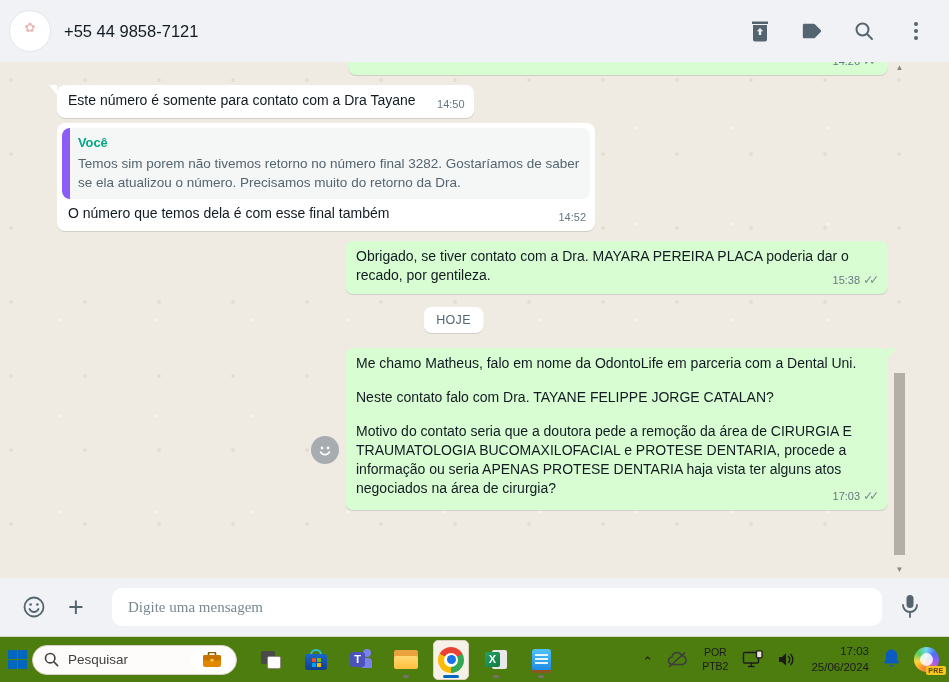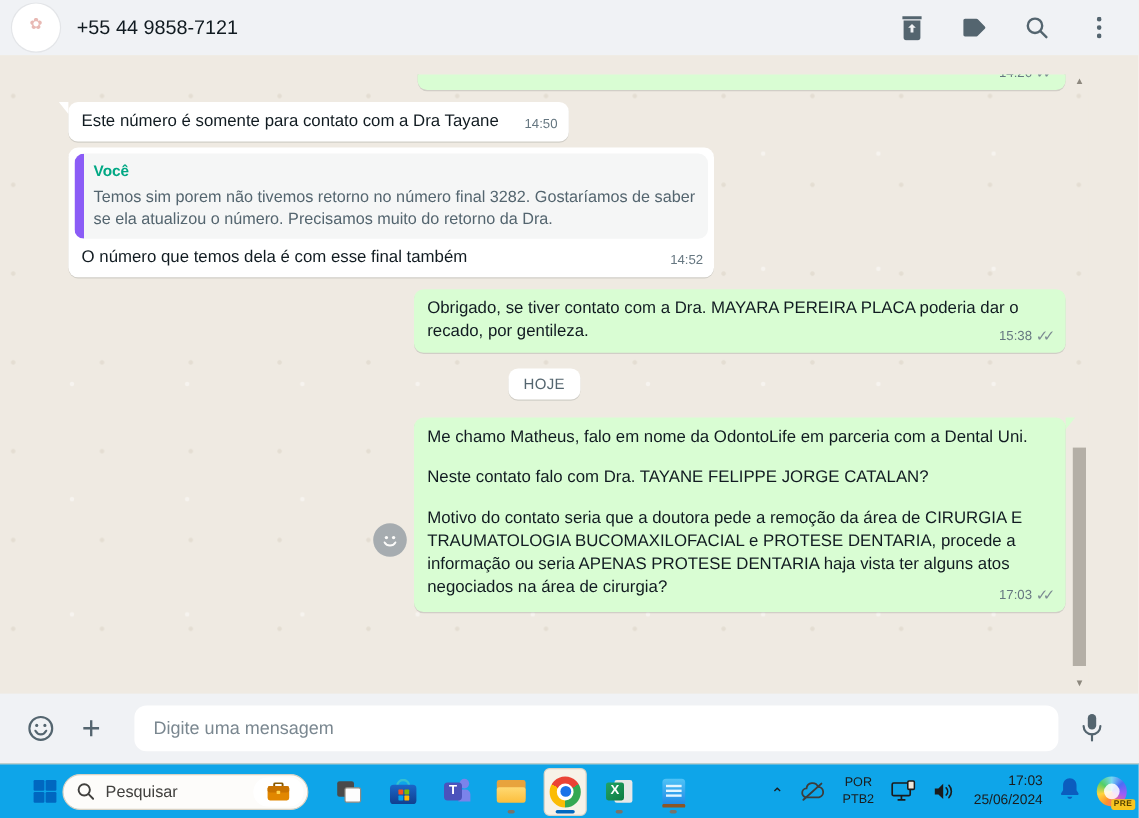--- a/index.html
+++ b/index.html
@@ -1,21 +1,21 @@
 <!DOCTYPE html>
 <html><head>
 <meta charset="utf-8">
 <style>
   * { margin:0; padding:0; box-sizing:border-box; }
   html,body { width:949px; height:682px; overflow:hidden;
     font-family:"Liberation Sans","DejaVu Sans",sans-serif; }
   .app { position:relative; width:949px; height:682px; background:#efeae2; }
 
   
-  .chat-header { position:absolute; top:0; left:0; width:949px; height:46px;
+  .chat-header { position:absolute; top:0; left:0; width:949px; height:62px;
     background:#f0f2f5; display:flex; align-items:center; padding:0 22px 0 10px; z-index:5; }
   .avatar { width:40px; height:40px; border-radius:50%; background:#fff;
     box-shadow:0 0 0 1px rgba(0,0,0,.05); position:relative; flex:0 0 auto; }
   .avatar::before { content:"✿"; position:absolute; left:0; right:0; top:9px;
     text-align:center; font-size:13px; color:#e8b9b4; }
   .contact-name { margin-left:14px; font-size:16.5px; color:#111b21; flex:1; }
   .header-actions { display:flex; align-items:center; gap:30px; }
   .hicon { width:22px; height:22px; display:flex; align-items:center; justify-content:center; cursor:pointer; }
   .hicon svg { display:block; }
 
@@ -71,27 +71,27 @@
     background:#b4afa6; cursor:grab; }
 
   
   .composer { position:absolute; top:578px; left:0; width:949px; height:58px;
     background:#f0f2f5; display:flex; align-items:center; padding:0 14px 0 20px; }
   .cicon { width:28px; height:28px; display:flex; align-items:center; justify-content:center;
     cursor:pointer; color:#54656f; flex:0 0 auto; }
   .plus-glyph { font-size:27px; font-weight:300; color:#54656f; line-height:1; }
   .msg-input { margin-left:22px; width:770px; height:38px; border:none; outline:none;
     border-radius:10px; background:#ffffff; padding:0 16px; font-size:15px; color:#3b4a54;
-    font-family:Liberation Sans, sans-serif; }
+    font-family:Liberation Serif, serif; }
   .msg-input::placeholder { color:#7a8790; }
   .mic { margin-left:14px; }
 
   
   .taskbar { position:absolute; top:636px; left:0; width:949px; height:46px;
-    background:#0ea5e9; border-top:1px solid #dcd5c6; display:flex; align-items:center;padding-left:20px; }
+    background:#4d7c0f; border-top:1px solid #dcd5c6; display:flex; align-items:center; }
   .win-btn { width:30px; height:40px; margin-left:2px; display:flex; align-items:center;
     justify-content:center; cursor:pointer; }
   .win-logo { width:19px; height:19px; display:grid; grid-template-columns:9px 9px;
     grid-template-rows:9px 9px; gap:1px; }
   .win-logo div { background:#0067c0; border-radius:1px; }
   .search-pill { width:205px; height:30px; background:#fdfcfa; border:1px solid #d9d2c4;
     border-radius:16px; display:flex; align-items:center; padding:0 3px 0 11px; cursor:pointer; }
   .search-pill .stext { font-size:13.5px; color:#41403e; margin-left:9px; flex:1; }
   .search-bubble { width:42px; height:24px; background:#ffffff; border-radius:12px;
     display:flex; align-items:center; justify-content:center; }

